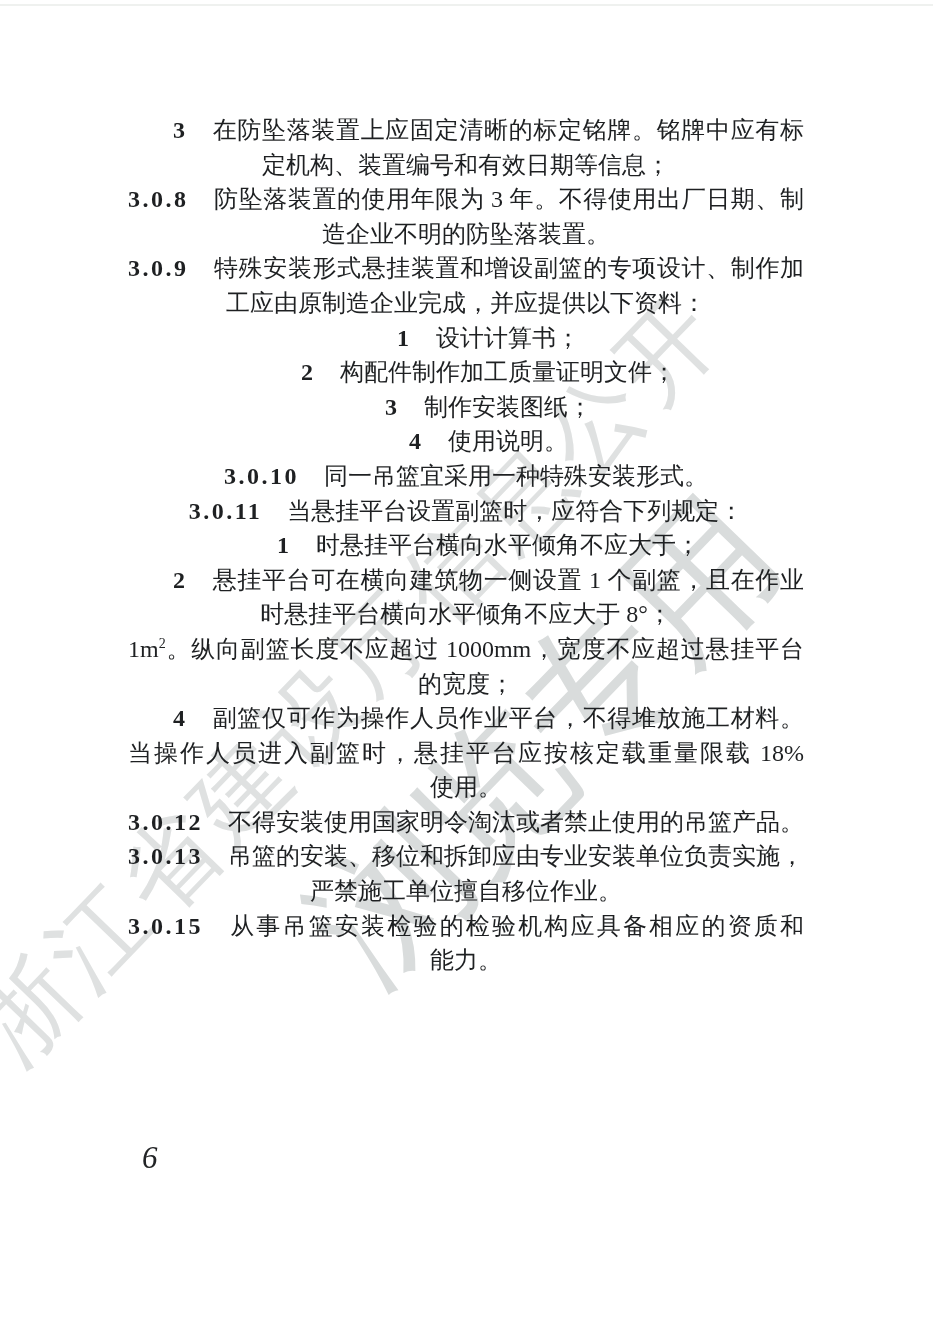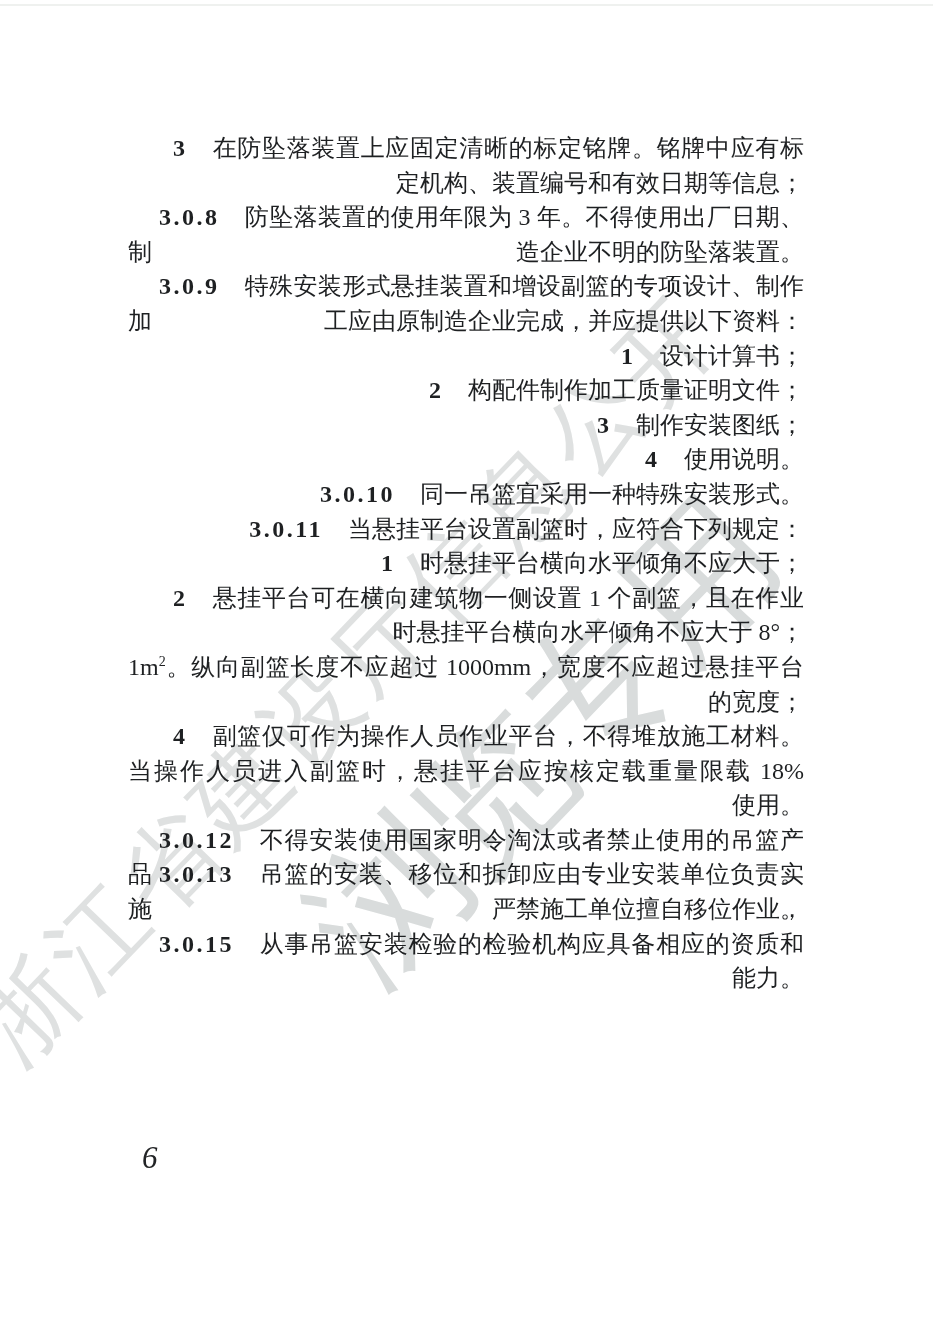--- a/index.html
+++ b/index.html
@@ -32,44 +32,43 @@
   }
   .wm-sub{
     left:546px;top:742px;
     transform:translate(-50%,-50%) rotate(-46deg);
     font-size:150px;
     letter-spacing:-2px;
     color:#d9dcdc;
   }
   
   .text-block{
-    position:absolute;left:128px;top:131px;width:676px;
+    position:absolute;left:128px;top:113px;width:676px;
     z-index:2;
   }
   .line{
     font-size:24px;
     line-height:34.6px;
     height:34.6px;
-    text-align:right;
+    text-align:center;
     overflow:visible;
   }
   .fill{
     text-align:justify;
     text-align-last:justify;
   }
   .item{padding-left:45px;}
   .item .num{
     font-weight:bold;
     margin-right:27px;
   }
   .clause .num{
     font-weight:bold;
     letter-spacing:2.5px;
     margin-right:25px;
-    margin-left:31px;
   }
   .line sup{
     font-size:14px;
     line-height:0;
     vertical-align:super;
   }
   .page-num{
     position:absolute;left:142px;top:1140px;
     font-size:31px;
     font-style:italic;

